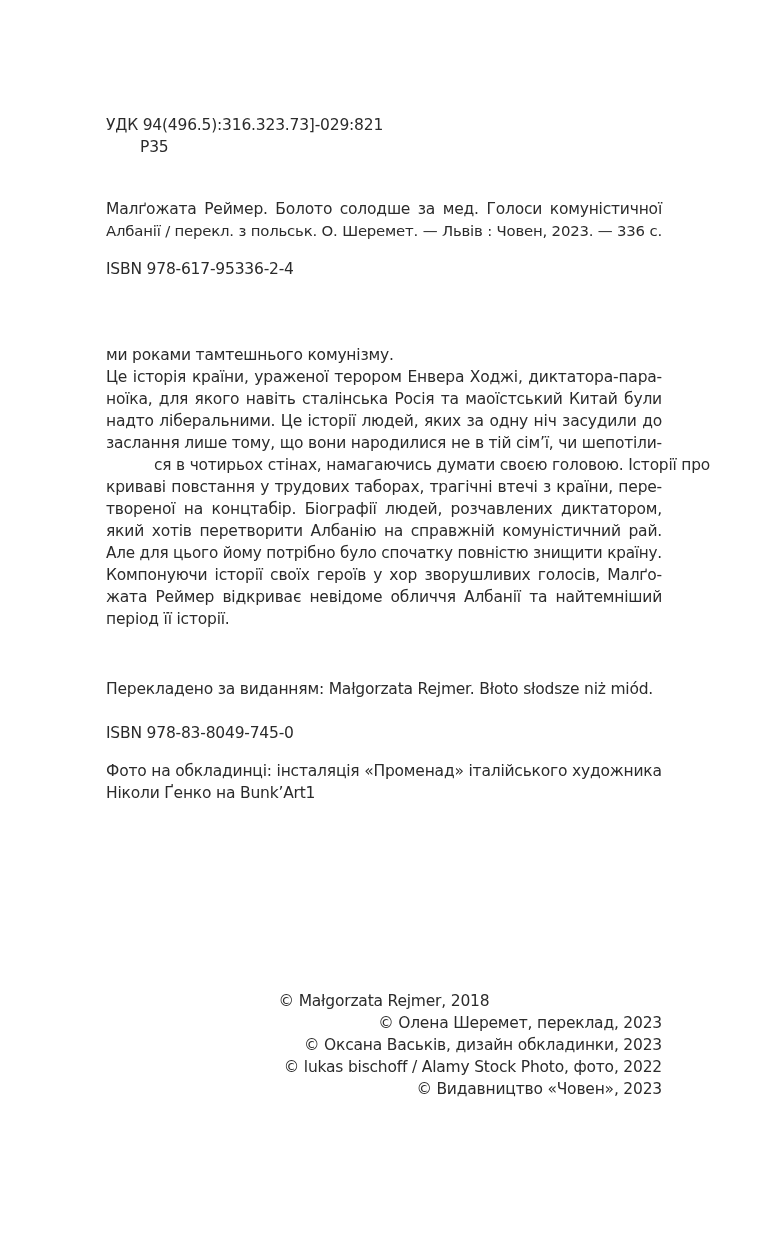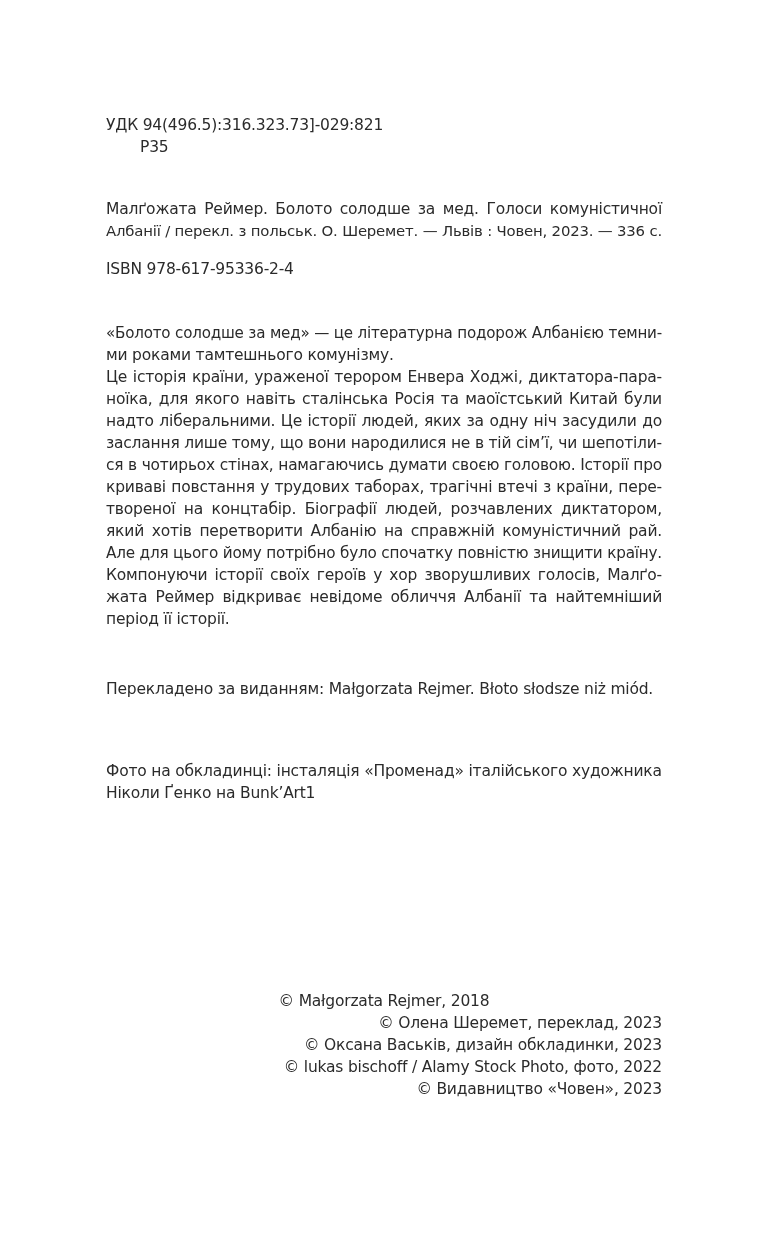--- a/index.html
+++ b/index.html
@@ -21,36 +21,36 @@
 <div class="page">
 
   <div class="line" style="top:114px;">УДК 94(496.5):316.323.73]-029:821</div>
   <div class="line udc2" style="top:136px;">Р35</div>
 
   <div class="line just" style="top:198px;">Малґожата Реймер. Болото солодше за мед. Голоси комуністичної</div>
   <div class="line just" style="top: 220px; font-size: 14.8843px;">Албанії / перекл. з польськ. О. Шеремет. — Львів : Човен, 2023. — 336 с.</div>
 
   <div class="line" style="top:258px;">ISBN 978-617-95336-2-4</div>
 
-  <div class="line just" style="top: 322px; font-size: 15.1193px;">«Болото солодше за мед» — це літературна подорож Албанією темни-</div>
   <div class="line just" style="top:366px;">Це історія країни, ураженої терором Енвера Ходжі, диктатора-пара-</div>
   <div class="line" style="top:344px;">ми роками тамтешнього комунізму.</div>
   <div class="line just" style="top:388px;">ноїка, для якого навіть сталінська Росія та маоїстський Китай були</div>
   <div class="line just" style="top:410px;">надто ліберальними. Це історії людей, яких за одну ніч засудили до</div>
   <div class="line just" style="top: 432px; font-size: 15.4722px;">заслання лише тому, що вони народилися не в тій сім’ї, чи шепотіли-</div>
-  <div class="line just" style="top: 454px; font-size: 15.4168px;">ся в чотирьох стінах, намагаючись думати своєю головою. Історії про</div>
+  <div class="line just" style="top: 454px; font-size: 15.4168px; margin-left: 48px;">ся в чотирьох стінах, намагаючись думати своєю головою. Історії про</div>
   <div class="line just" style="top:476px;">криваві повстання у трудових таборах, трагічні втечі з країни, пере-</div>
   <div class="line just" style="top:498px;">твореної на концтабір. Біографії людей, розчавлених диктатором,</div>
   <div class="line just" style="top:520px;">який хотів перетворити Албанію на справжній комуністичний рай.</div>
   <div class="line just" style="top: 542px; font-size: 15.2261px;">Але для цього йому потрібно було спочатку повністю знищити країну.</div>
   <div class="line just" style="top:564px;">Компонуючи історії своїх героїв у хор зворушливих голосів, Малґо-</div>
   <div class="line just" style="top:586px;">жата Реймер відкриває невідоме обличчя Албанії та найтемніший</div>
   <div class="line" style="top:608px;">період її історії.</div>
 
   <div class="line" style="top:678px;">Перекладено за виданням: Małgorzata Rejmer. Błoto słodsze niż miód.</div>
+  <div class="line" style="top:722px;">ISBN 978-83-8049-745-0</div>
 
   <div class="line" style="top:760px;">Фото на обкладинці: інсталяція «Променад» італійського художника</div>
   <div class="line" style="top:782px;">Ніколи Ґенко на Bunk’Art1</div>
 
   <div class="line right" style="top:990px;text-align:center;">© Małgorzata Rejmer, 2018</div>
   <div class="line right" style="top:1012px;">© Олена Шеремет, переклад, 2023</div>
   <div class="line right" style="top:1034px;">© Оксана Васьків, дизайн обкладинки, 2023</div>
   <div class="line right" style="top:1056px;">© lukas bischoff / Alamy Stock Photo, фото, 2022</div>
   <div class="line right" style="top:1078px;">© Видавництво «Човен», 2023</div>
 

